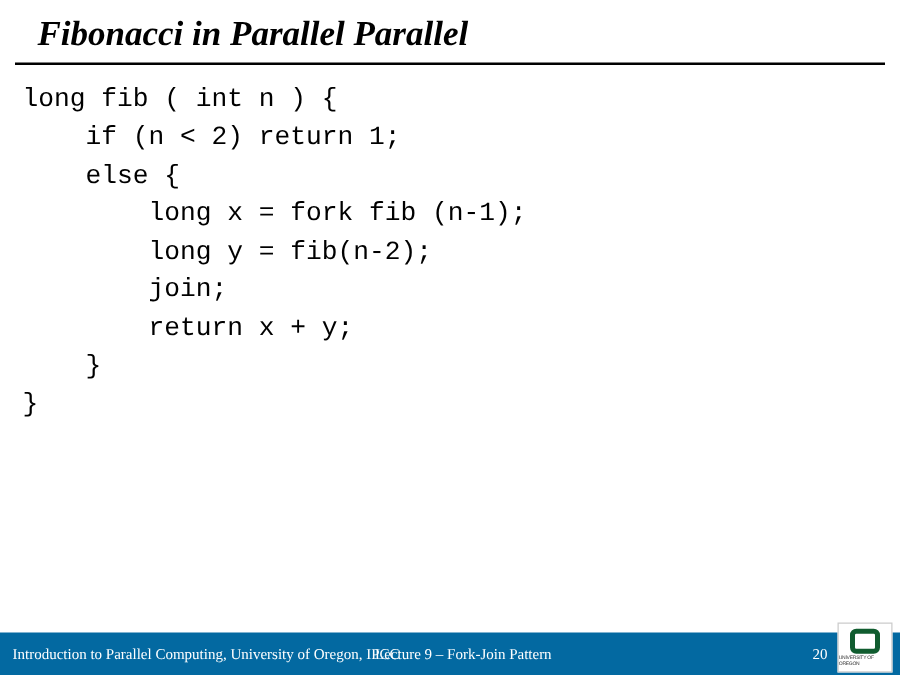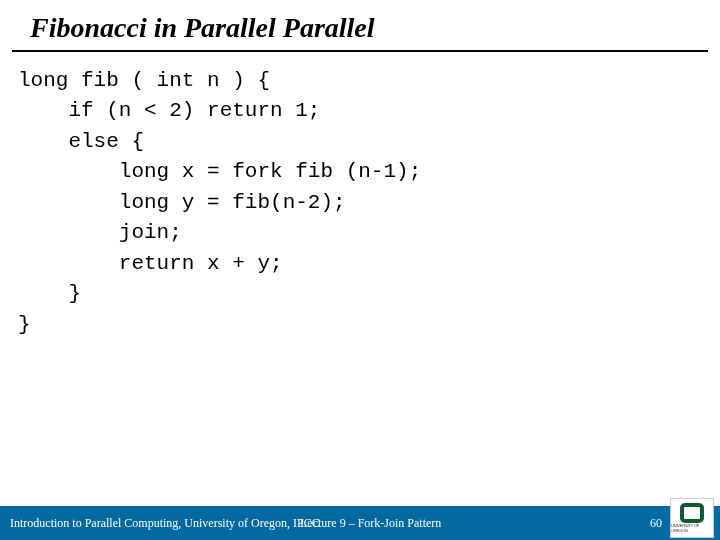--- a/index.html
+++ b/index.html
@@ -92,18 +92,18 @@
         long x = fork fib (n-1);
         long y = fib(n-2);
         join;
         return x + y;
     }
 }</div>
 
 <div class="footer">
   <div class="footer-left">Introduction to Parallel Computing, University of Oregon, IPCC</div>
   <div class="footer-center">Lecture 9 – Fork-Join Pattern</div>
-  <div class="footer-right">60</div>
+  <div class="footer-right">20</div>
   <div class="logo-wrap">
     <div class="logo-o"></div>
     <div class="logo-txt">UNIVERSITY OF OREGON</div>
   </div>
 </div>
 
 </body></html>

